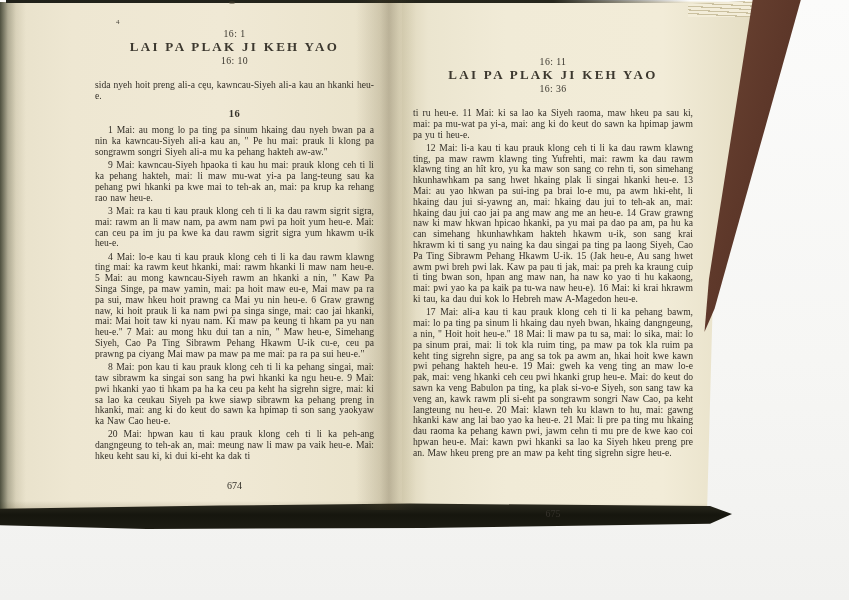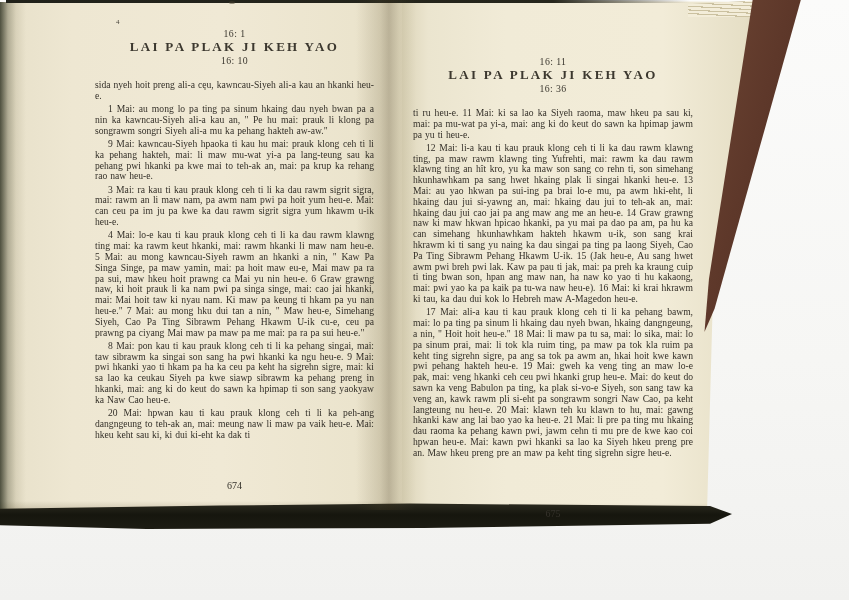--- a/index.html
+++ b/index.html
@@ -92,20 +92,21 @@
 
   <div class="text-col left-col">
     <div class="top-mark">4</div>
     <div class="header-row">
       <span class="ref">16: 1</span>
       <span class="title">LAI PA PLAK JI KEH YAO</span>
       <span class="ref">16: 10</span>
     </div>
     <div class="body">
       <p class="no-indent">sida nyeh hoit preng ali-a ceu, kawncau-Siyeh ali-a kau an hkanki heu-e.</p>
+      <div class="chapter-num">16</div>
       <div>
           <p>1 Mai: au mong lo pa ting pa sinum hkaing dau nyeh bwan pa a nin ka kawncau-Siyeh ali-a kau an, " Pe hu mai: prauk li klong pa songrawm songri Siyeh ali-a mu ka pehang hakteh aw-aw."</p>
           <p>9 Mai: kawncau-Siyeh hpaoka ti kau hu mai: prauk klong ceh ti li ka pehang hakteh, mai: li maw mu-wat yi-a pa lang-teung sau ka pehang pwi hkanki pa kwe mai to teh-ak an, mai: pa krup ka rehang rao naw heu-e.</p>
           <p>3 Mai: ra kau ti kau prauk klong ceh ti li ka dau rawm sigrit sigra, mai: rawm an li maw nam, pa awm nam pwi pa hoit yum heu-e.  Mai: can ceu pa im ju pa kwe ka dau rawm sigrit sigra yum hkawm u-ik heu-e.</p>
           <p>4 Mai: lo-e kau ti kau prauk klong ceh ti li ka dau rawm klawng ting mai: ka rawm keut hkanki, mai: rawm hkanki li maw nam heu-e.  5 Mai: au mong kawncau-Siyeh rawm an hkanki a nin, " Kaw Pa Singa Singe, pa maw yamin, mai: pa hoit maw eu-e, Mai maw pa ra pa sui, maw hkeu hoit prawng ca Mai yu nin heu-e.  6 Graw grawng naw, ki hoit prauk li ka nam pwi pa singa singe, mai: cao jai hkanki, mai: Mai hoit taw ki nyau nam.  Ki maw pa keung ti hkam pa yu nan heu-e."  7 Mai: au mong hku dui tan a nin, " Maw heu-e, Simehang Siyeh, Cao Pa Ting Sibrawm Pehang Hkawm U-ik cu-e, ceu pa prawng pa ciyang Mai maw pa maw pa me mai: pa ra pa sui heu-e."</p>
           <p>8 Mai: pon kau ti kau prauk klong ceh ti li ka pehang singai, mai: taw sibrawm ka singai son sang ha pwi hkanki ka ngu heu-e.  9 Mai: pwi hkanki yao ti hkam pa ha ka ceu pa keht ha sigrehn sigre, mai: ki sa lao ka ceukau Siyeh pa kwe siawp sibrawm ka pehang preng in hkanki, mai: ang ki do keut do sawn ka hpimap ti son sang yaokyaw ka Naw Cao heu-e.</p>
           <p>20 Mai: hpwan kau ti kau prauk klong ceh ti li ka peh-ang dangngeung to teh-ak an, mai: meung naw li maw pa vaik heu-e.  Mai: hkeu keht sau ki, ki dui ki-eht ka dak ti</p>
         </div>
     </div>
     <div class="page-num">674</div>

